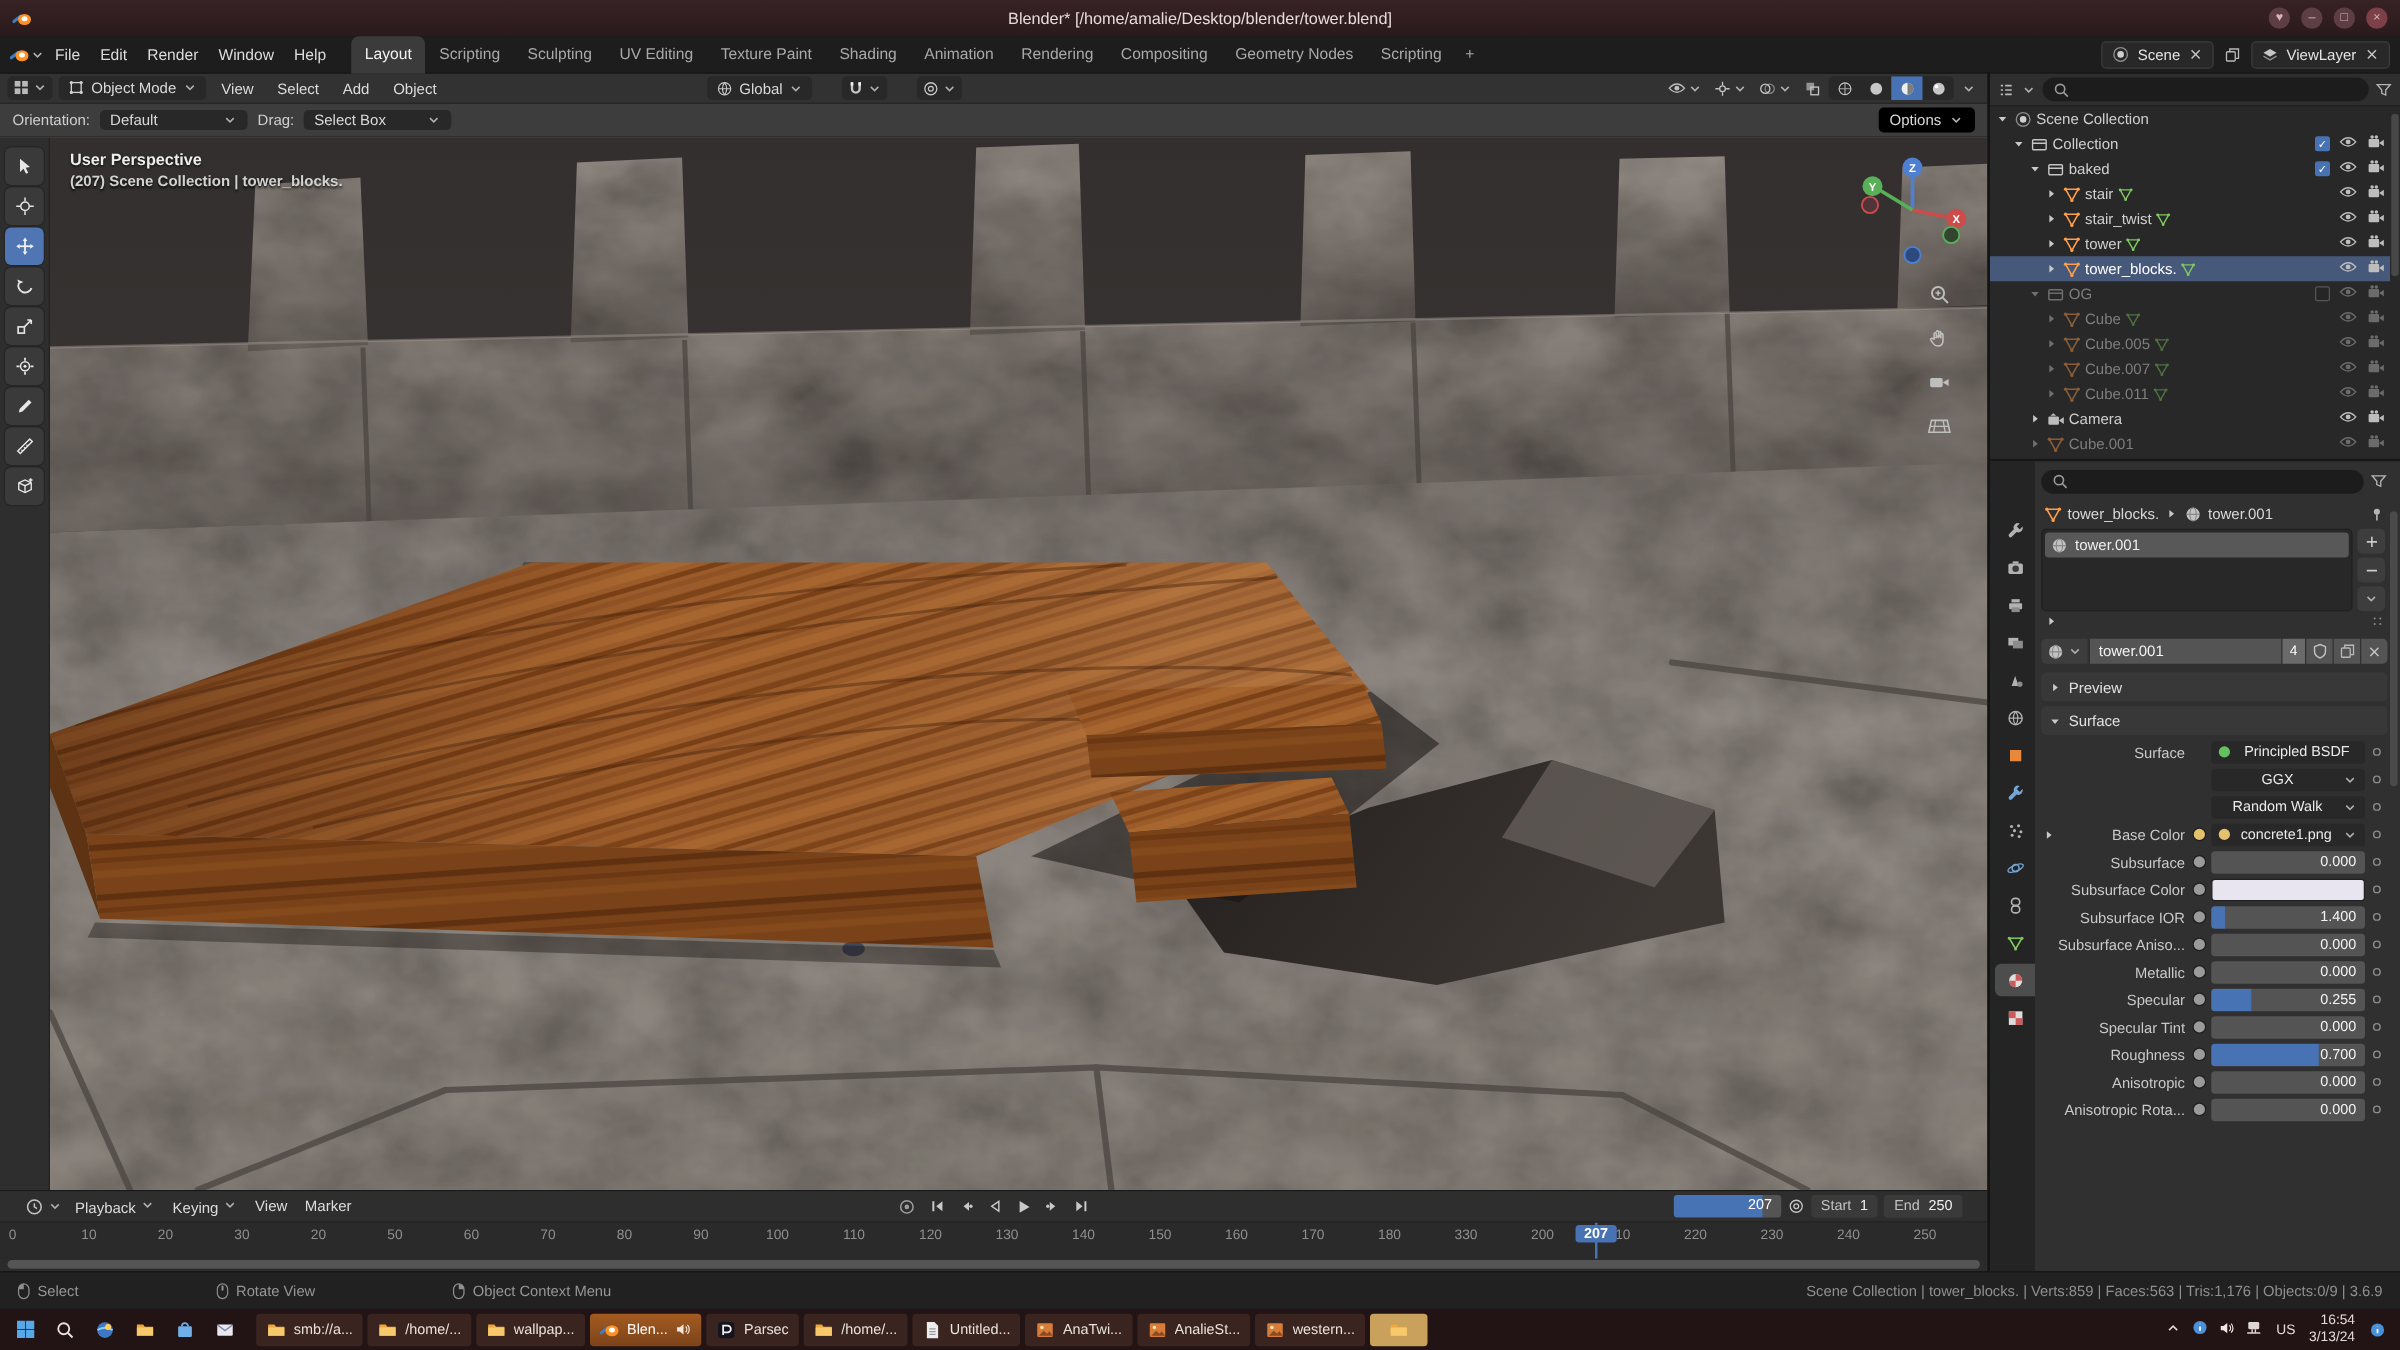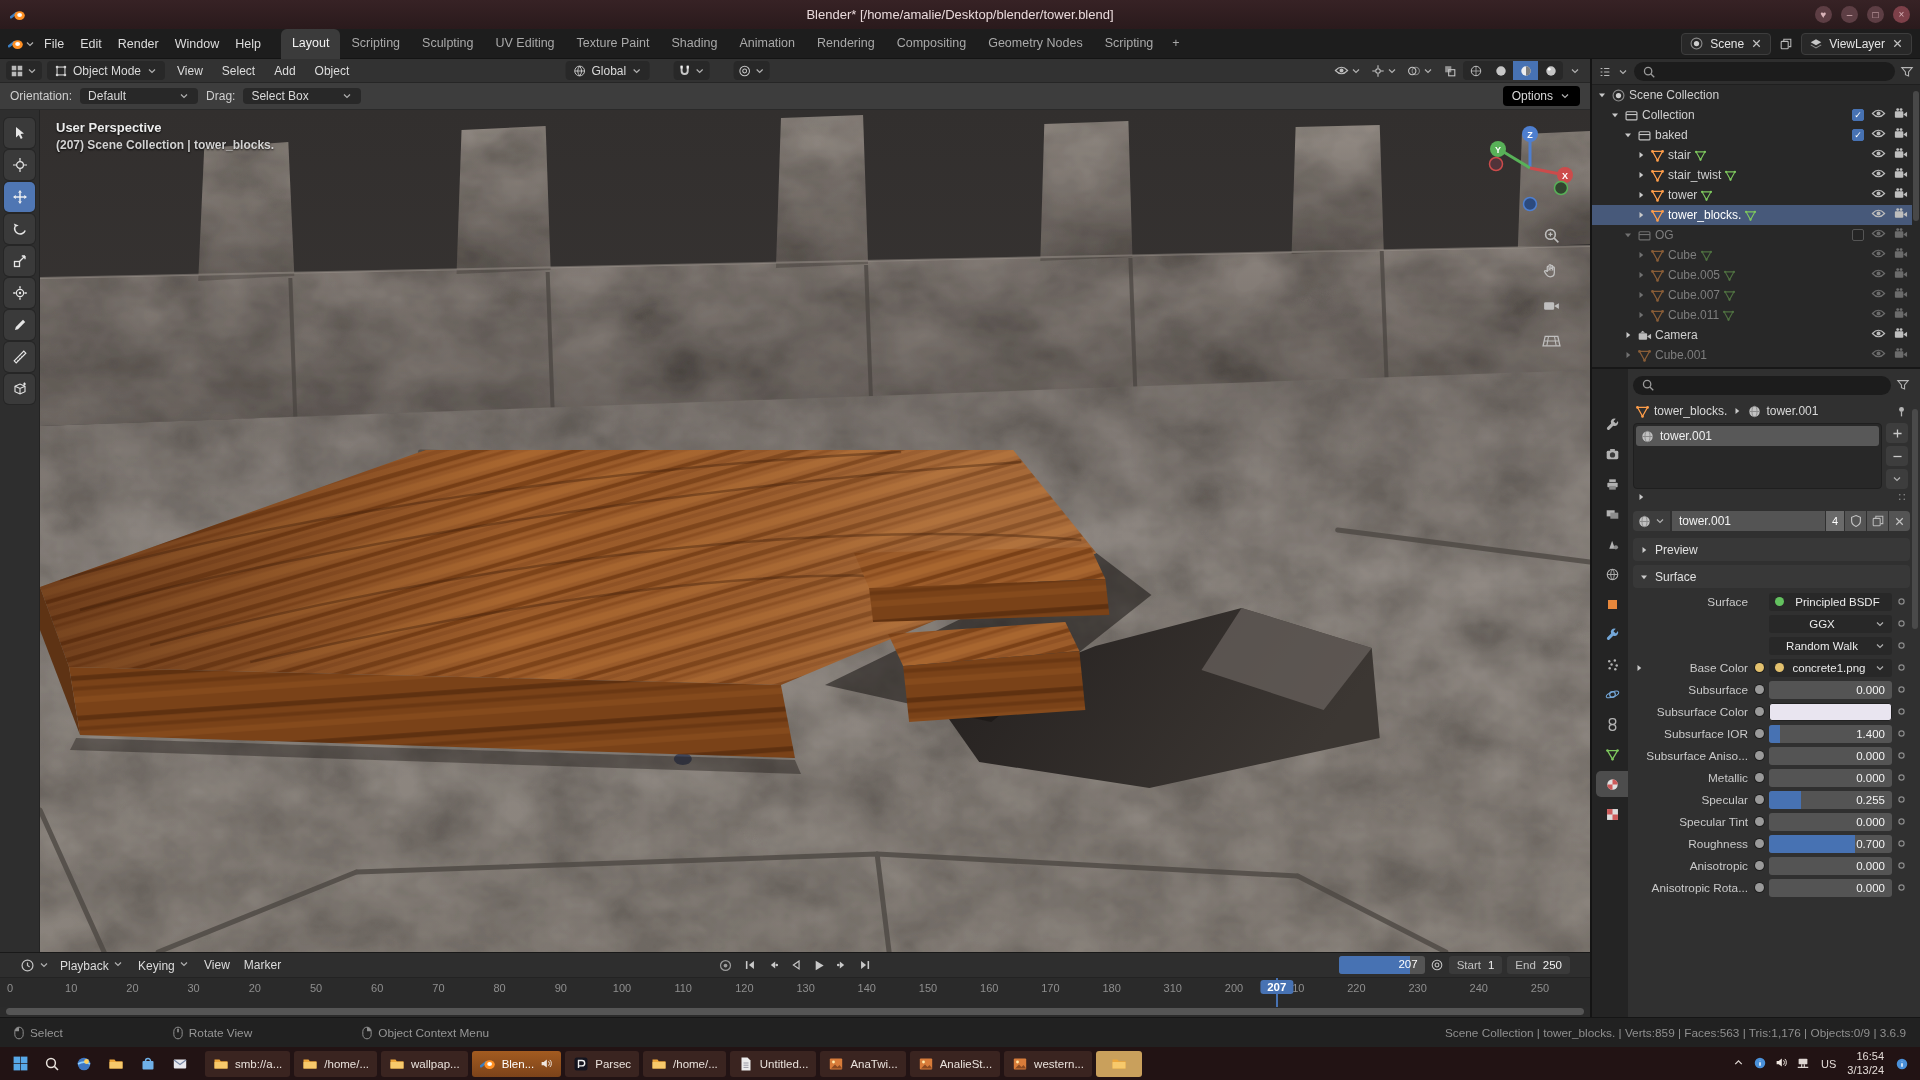--- a/index.html
+++ b/index.html
@@ -33,21 +33,21 @@
   .idf-label { font-size:12px; color:#e3e3e3; }
 
   
   .main { position:absolute; top:59px; left:0; right:0; bottom:63px; }
   .left { position:absolute; top:0; left:0; right:330px; bottom:0; }
   .right { position:absolute; top:0; right:0; width:330px; bottom:0; border-left:2px solid #141414; background:#282828; }
 
   
   .vp-header { height:24px; background:#323232; display:flex; align-items:center; gap:4px; padding:0 6px;
                border-bottom:1px solid #262626; position:relative; }
-  .vp-left { display:flex; gap:5px; align-items:center; }
+  .vp-left { display:flex; gap:5px; }
   .hdr-enum { display:flex; align-items:center; gap:5px; background:#282828; border-radius:4px; height:19px; padding:0 7px; white-space:nowrap; }
   .hdr-enum.icon-only { padding:0 4px; gap:2px; }
   .hdr-menu { padding:3px 7px; border-radius:3px; color:#dcdcdc; }
   .hdr-center { position:absolute; left:42%; transform:translateX(-50%); display:flex; gap:24px; align-items:center; }
   .hdr-right { margin-left:auto; display:flex; gap:3px; align-items:center; }
   .hicon { display:inline-flex; gap:1px; padding:2px 3px; border-radius:3px; align-items:center; }
   .shade-group { display:inline-flex; background:#282828; border-radius:4px; overflow:hidden; }
   .shade-btn { width:25px; height:19px; display:flex; align-items:center; justify-content:center; }
   .shade-btn.active { background:#4772b3; }
 
@@ -823,21 +823,21 @@
             <span class="tick" style="left:560.8px">90</span>
             <span class="tick" style="left:622.0px">100</span>
             <span class="tick" style="left:683.2px">110</span>
             <span class="tick" style="left:744.4px">120</span>
             <span class="tick" style="left:805.6px">130</span>
             <span class="tick" style="left:866.8px">140</span>
             <span class="tick" style="left:928.0px">150</span>
             <span class="tick" style="left:989.2px">160</span>
             <span class="tick" style="left:1050.4px">170</span>
             <span class="tick" style="left:1111.6px">180</span>
-            <span class="tick" style="left:1172.8px">310</span>
+            <span class="tick" style="left:1172.8px">330</span>
             <span class="tick" style="left:1234.0px">200</span>
             <span class="tick" style="left:1295.2px">210</span>
             <span class="tick" style="left:1356.4px">220</span>
             <span class="tick" style="left:1417.6px">230</span>
             <span class="tick" style="left:1478.8px">240</span>
             <span class="tick" style="left:1540.0px">250</span>
             <div class="ph-line" style="left:1275.8px"></div>
             <span class="playhead-badge" style="left:1276.8px">207</span>
           </div>
         <div class="tl-scroll">

